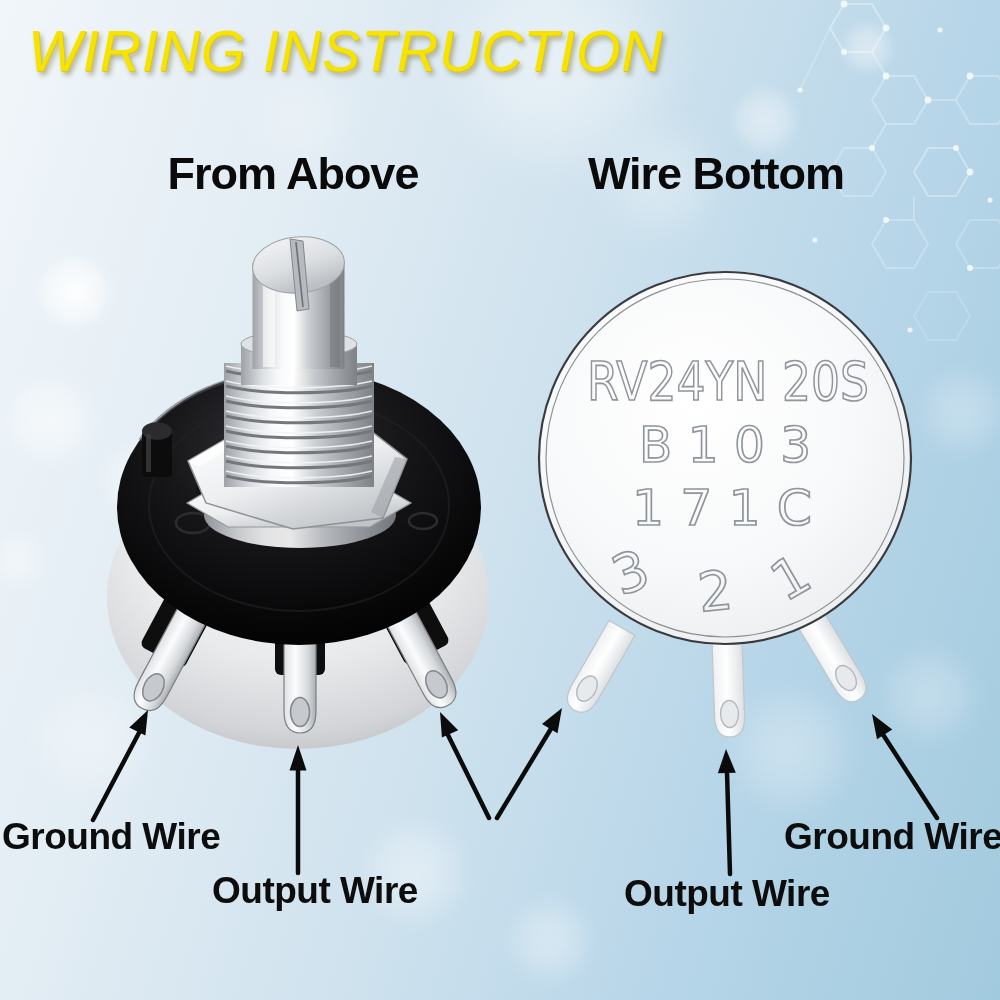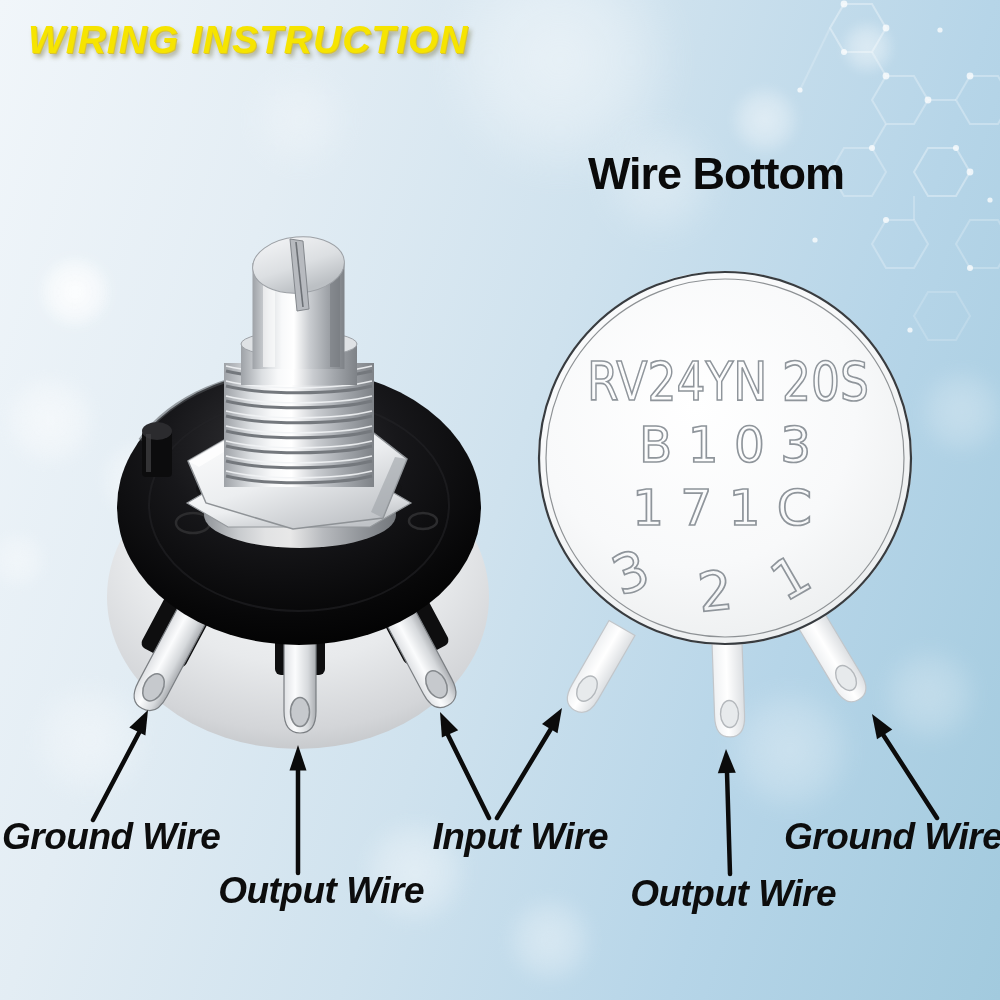--- a/index.html
+++ b/index.html
@@ -6,33 +6,33 @@
   .canvas{
     position:relative;width:1000px;height:1000px;overflow:hidden;
     font-family:"Liberation Sans",sans-serif;
     background:linear-gradient(108deg,var(--bg-left,#f1f6fa) 0%,#e3edf4 25%,#cfe2ee 50%,#b6d5e8 75%,var(--bg-right,#a2cade) 100%);
   }
   .bokeh{position:absolute;border-radius:50%;pointer-events:none;
     background:radial-gradient(circle,rgba(255,255,255,.95) 0%,rgba(255,255,255,.55) 45%,rgba(255,255,255,0) 72%);}
   .hex-pattern{position:absolute;left:790px;top:0;pointer-events:none;}
   .page-title{
     position:absolute;left:28px;top:18px;width:700px;
-    font-size:39px;font-weight:bold;font-style:italic;letter-spacing:1px;white-space:nowrap;
+    font-size:57px;font-weight:normal;font-style:italic;letter-spacing:1px;white-space:nowrap;
     color:var(--title,#f6e400);
     text-shadow:1px 1px 0 #d8c234,3px 4px 5px rgba(95,88,25,.45);
   }
   .view-heading{
     position:absolute;font-size:45px;font-weight:bold;letter-spacing:-1px;
     color:var(--heading,#0a0a0a);text-align:center;white-space:nowrap;
   }
   .heading-above{left:138px;top:148px;width:310px;}
   .heading-bottom{left:563px;top:148px;width:306px;}
   .wire-label{
     position:absolute;font-size:37px;font-weight:bold;letter-spacing:-.5px;
-    color:var(--label,#0d0d0d);text-align:right;white-space:nowrap;font-style:italic;
+    color:var(--label,#0d0d0d);text-align:left;white-space:nowrap;
   }
   .lbl-gw-left{left:2px;top:816px;width:216px;}
   .lbl-ow-left{left:212px;top:870px;width:212px;}
   .lbl-iw{left:426px;top:816px;width:182px;}
   .lbl-ow-right{left:624px;top:873px;width:212px;}
   .lbl-gw-right{left:784px;top:816px;width:214px;}
   .pot{position:absolute;}
   .pot-top{left:100px;top:215px;}
   .pot-bottom{left:515px;top:250px;}
   .arrows{position:absolute;left:0;top:0;pointer-events:none;}
@@ -93,20 +93,21 @@
       <circle cx="180" cy="268" r="3"></circle>
         <circle cx="10" cy="90" r="2.6"></circle>
       <circle cx="25" cy="240" r="2.6"></circle>
         <circle cx="150" cy="30" r="2.6"></circle>
       <circle cx="200" cy="200" r="2.6"></circle>
         <circle cx="120" cy="330" r="2.6"></circle>
     </g>
   </svg>
 
   <div class="page-title">WIRING INSTRUCTION</div>
+  <div class="view-heading heading-above">From Above</div>
   <div class="view-heading heading-bottom">Wire Bottom</div>
 
   <svg class="pot pot-top" width="400" height="552" viewBox="0 0 400 552">
     <defs>
       <radialGradient id="lp-base" cx="48%" cy="30%" r="75%">
         <stop offset="0%" stop-color="#fafbfc"></stop>
           <stop offset="55%" stop-color="#e8eaec"></stop>
         <stop offset="85%" stop-color="#d3d5d8"></stop>
           <stop offset="100%" stop-color="#bfc2c5"></stop>
       </radialGradient>
@@ -300,17 +301,16 @@
       <polygon points="726,749 735.8,772.7 717.8,773.3"></polygon>
     </g>
     <g class="arrow">
       <line x1="937" y1="818" x2="882" y2="733"></line>
       <polygon points="872,714 892.3,729.6 877,739.2"></polygon>
     </g>
   </svg>
 
   <div class="wire-label lbl-gw-left">Ground Wire</div>
   <div class="wire-label lbl-ow-left">Output Wire</div>
-  <div class="wire-label lbl-iw">Input Wire</div>
   <div class="wire-label lbl-ow-right">Output Wire</div>
   <div class="wire-label lbl-gw-right">Ground Wire</div>
 
 </div>
 
 </body></html>

